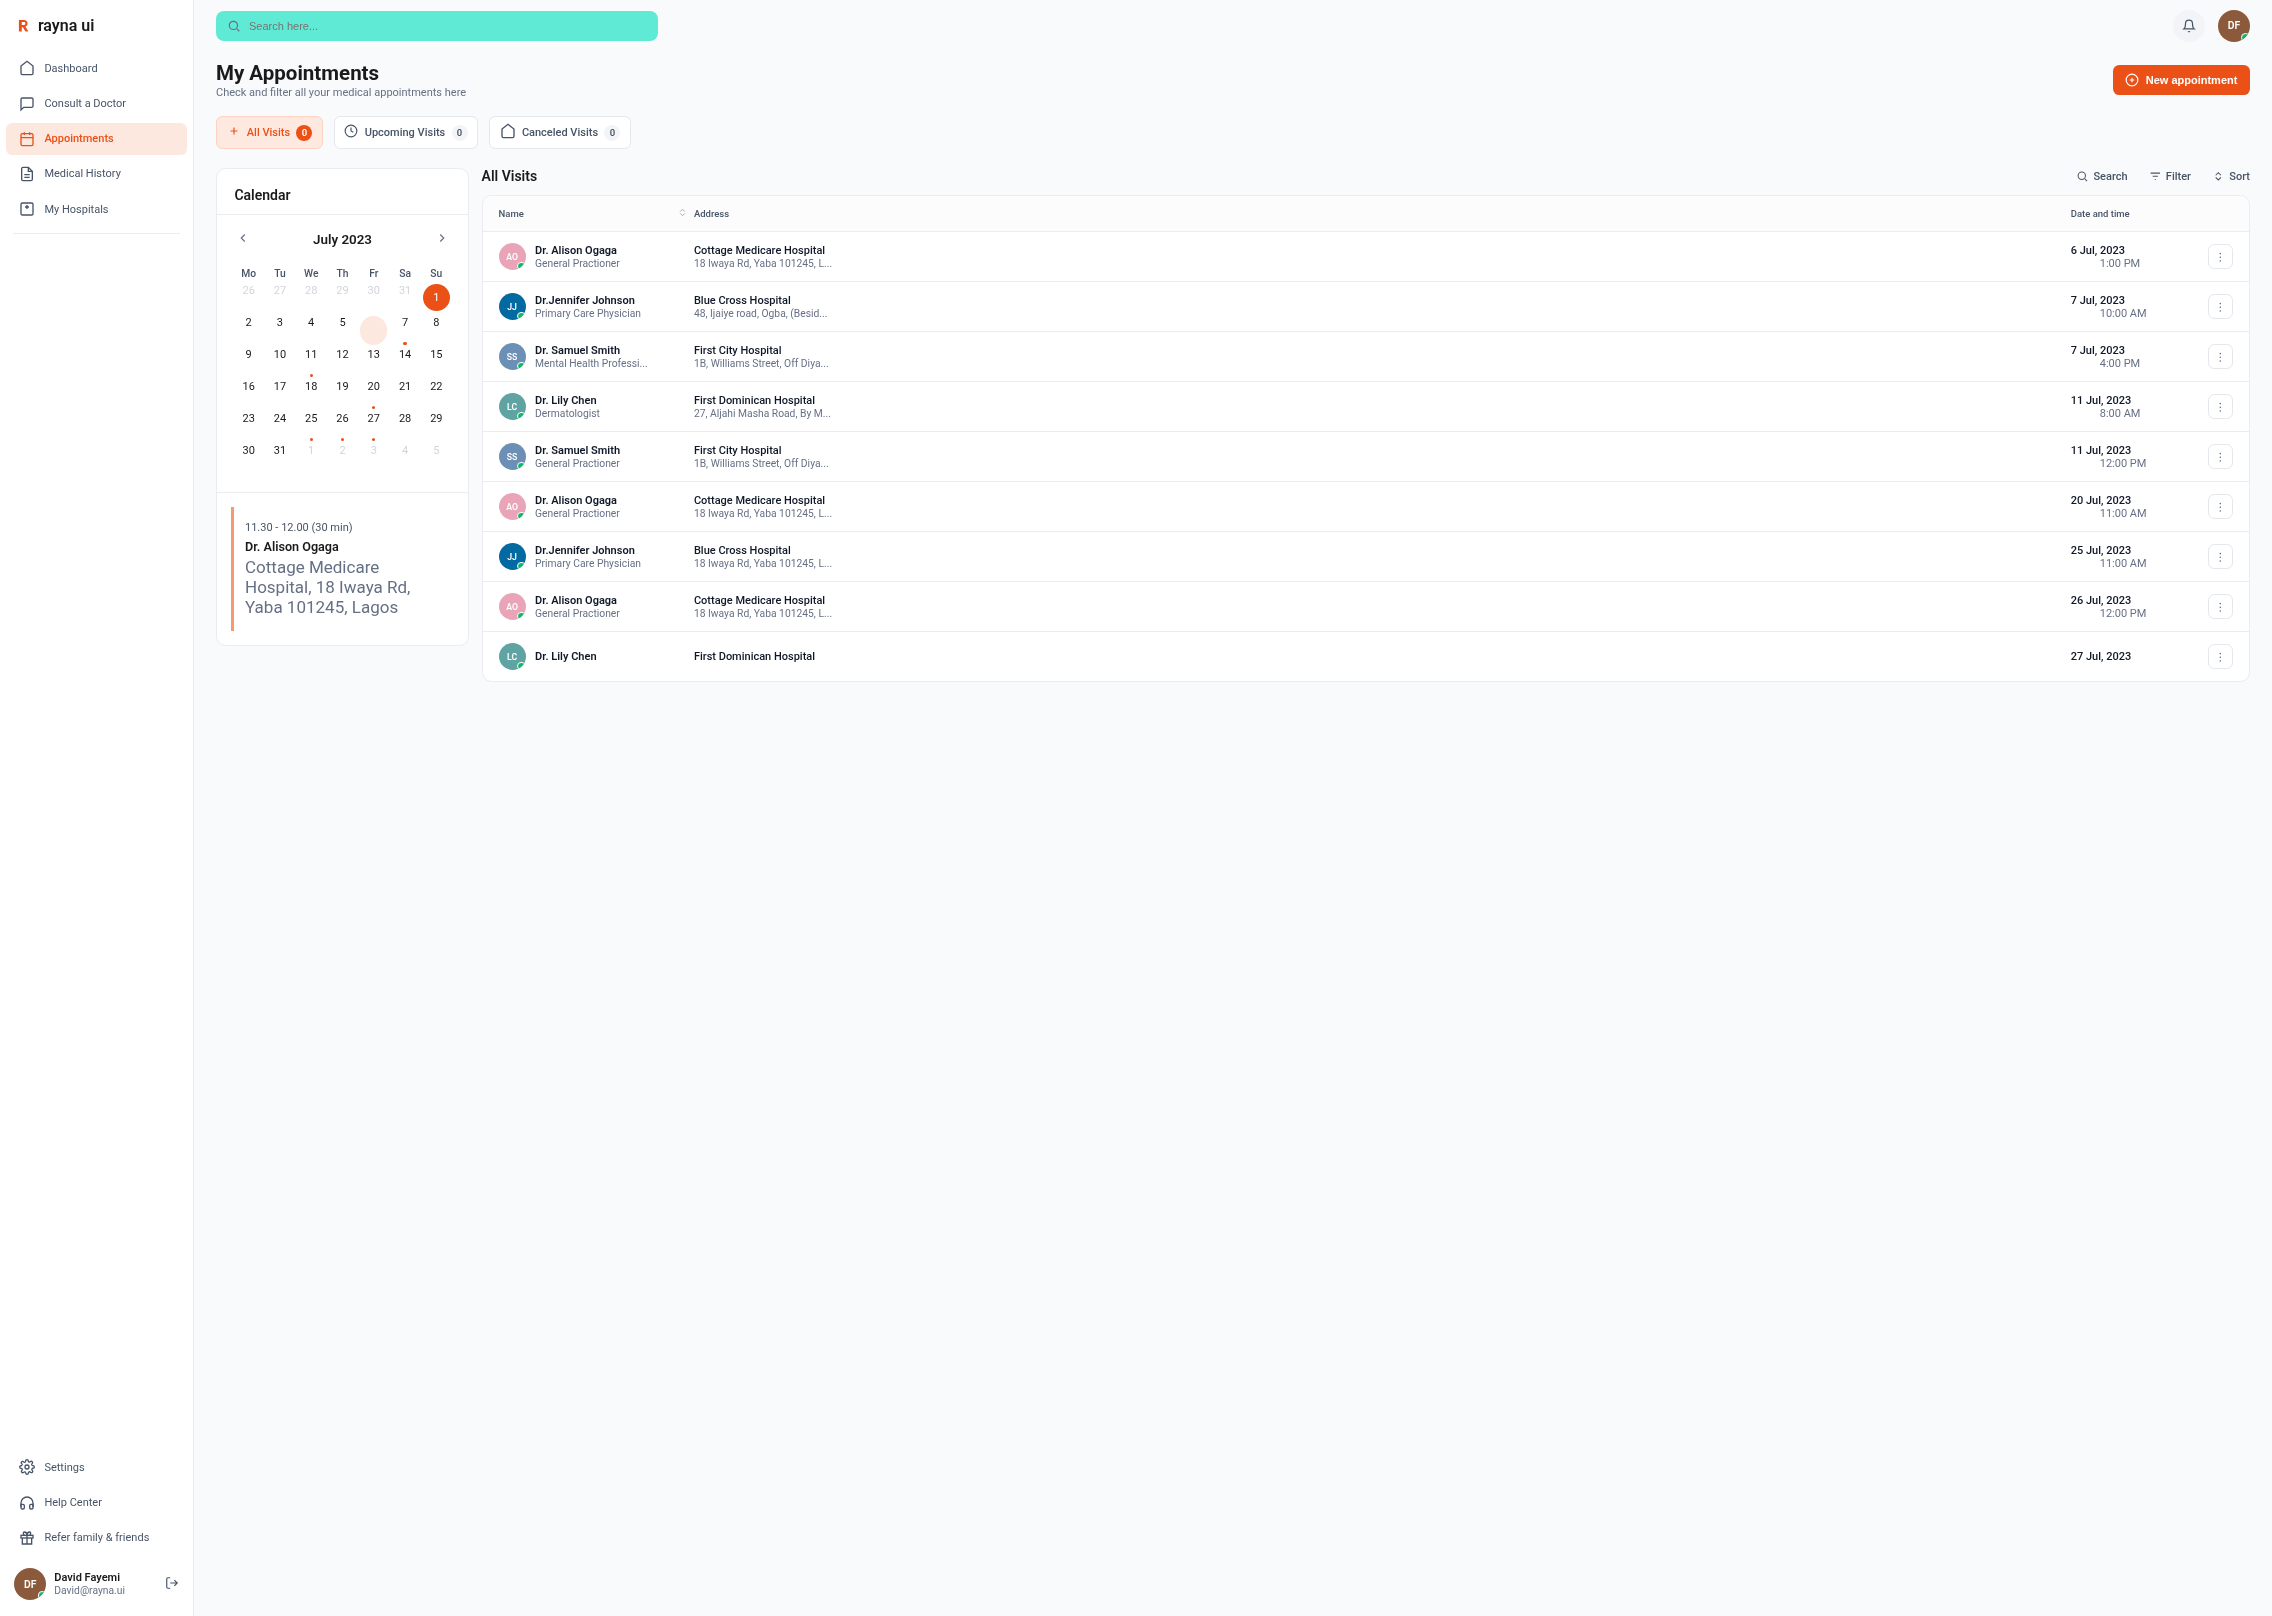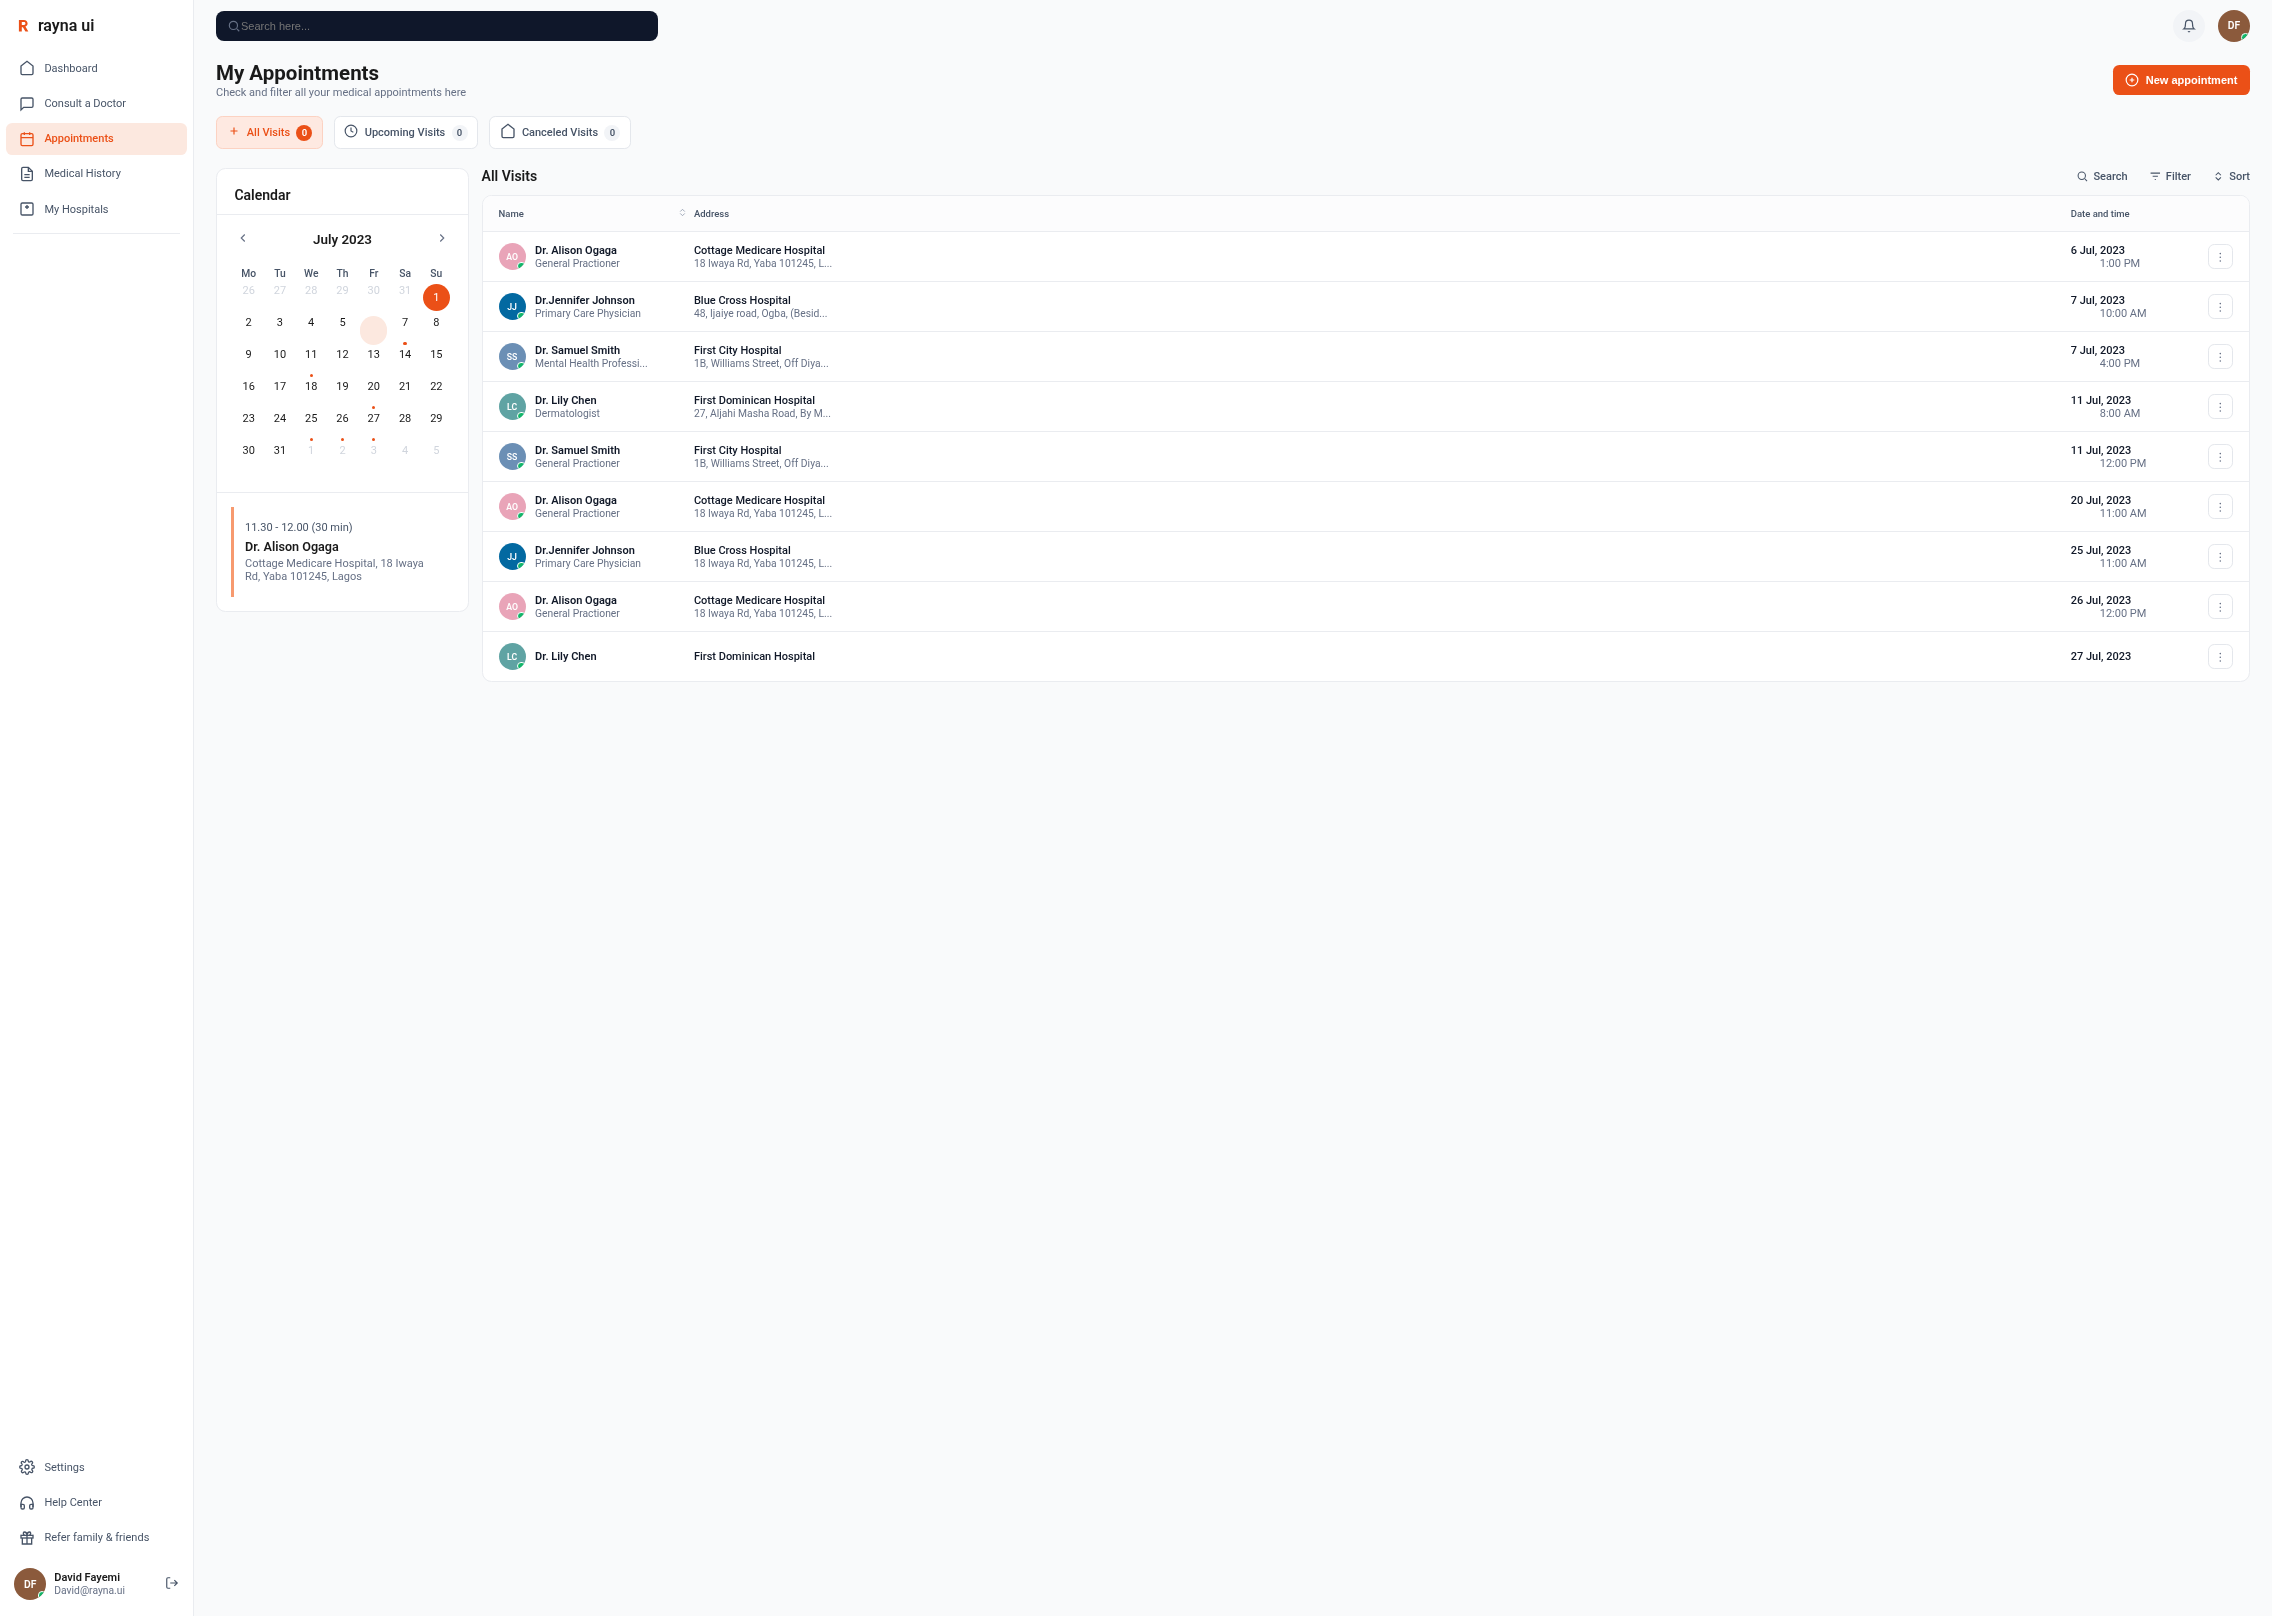--- a/index.html
+++ b/index.html
@@ -16,21 +16,21 @@
 .sidebar-bottom { margin-top: auto; display:flex; flex-direction:column; gap:3.2px;}
 .user-block { display: flex; align-items: center; gap: 8px; padding: 11px 8px 0; }
 .avatar { position: relative; width: 32px; height: 32px; border-radius: 50%; background: #8b5a3c; display:flex; align-items:center; justify-content:center; color:#fff; font-weight:600; font-size:10.3px; overflow:hidden;}
 .avatar.sm { width: 27px; height: 27px; font-size:8.7px;}
 .avatar .dot { position: absolute; bottom: 0; right: 0; width: 8.7px; height: 8.7px; background: #12b76a; border: 1.6px solid #fff; border-radius: 50%; }
 .user-info .name { font-weight: 600; font-size: 11px; }
 .user-info .email { color: #667085; font-size: 10.3px; }
 .logout-icon { margin-left:auto; color:#475467; cursor:pointer; }
 .main { flex: 1; overflow-y: auto; padding: 9.5px 22px 19px; }
 .topbar { display: flex; align-items: center; gap: 12.6px; margin-bottom: 19px; }
-.search { flex: 0 0 442px; display: flex; align-items:center; gap:0; background:#0f172a; border-radius:8px; padding:8px 11px; color:#667085;}
+.search { flex: 0 0 442px; display: flex; align-items:center; gap:8px; background:#5eead4; border-radius:8px; padding:8px 11px; color:#667085;}
 .search input { border: none; background: transparent; outline: none; flex:1; font-size:11px; color:#667085;}
 .top-actions { margin-left:auto; display:flex; align-items:center; gap:12.6px; }
 .icon-btn { width:32px; height:32px; border-radius:50%; background:#f2f4f7; display:flex; align-items:center; justify-content:center; cursor:pointer; color:#475467;}
 .header-row { display:flex; align-items:center; justify-content:space-between; margin-bottom:17.4px;}
 .page-title { font-size:20.5px; font-weight:700; margin-bottom:1px;}
 .page-sub { color:#667085; font-size:11px;}
 .primary-btn { display:flex; align-items:center; gap:6.3px; background:#eb5017; color:#fff; padding:8px 12.6px; border-radius:6.3px; font-weight:600; cursor:pointer; border:none; font-size:11px;}
 .tabs { display:flex; gap:11px; margin-bottom:19px;}
 .tab { display:flex; align-items:center; gap:6.3px; padding:6.3px 9.5px; border:0.8px solid #e4e7ec; border-radius:6.3px; background:#fff; cursor:pointer; color:#475467; font-weight:500;}
 .tab.active { border-color:#fcd2c2; background:#fee9e1; color:#eb5017;}
@@ -47,21 +47,21 @@
 .dow, .week { display:grid; grid-template-columns: repeat(7, 1fr); text-align:center;}
 .dow div { font-size:10.3px; color:#475467; padding:4.7px 0; font-weight:500;}
 .day { height:32px; display:flex; flex-direction:column; align-items:center; justify-content:flex-start; font-size:11px; color:#1a1a1a; cursor:pointer; position:relative;}
 .day.muted { color:#d0d5dd;}
 .day.selected span { width:27px; height:27px; background:#eb5017; color:#fff; border-radius:50%; display:flex; align-items:center; justify-content:center;}
 .day.today span { width:27px; height:27px; background:#fce8df; color:#eb5017; border-radius:50%; display:flex; align-items:center; justify-content:center;}
 .day .marker { width:3.2px; height:3.2px; border-radius:50%; background:#eb5017; position:absolute; bottom:3.2px;}
 .appt-preview { padding:14px 14px 14px 11px; border-left:3.2px solid #f79a6f; margin:14px;}
 .appt-preview .time { color:#475467; font-size:11px; margin-bottom:4.7px;}
 .appt-preview .dr { font-weight:600; font-size:12.6px; margin-bottom:3.2px;}
-.appt-preview .loc { color:#667085; font-size:11px;}
+.appt-preview .loc { color:#667085; font-size:17px;}
 .visits-col { flex:1; display:flex; flex-direction:column;}
 .visits-header { display:flex; align-items:center; margin-bottom:11px;}
 .visits-header h2 { font-size:14px; font-weight:600;}
 .vh-actions { margin-left:auto; display:flex; gap:21px; color:#475467;}
 .vh-action { display:flex; align-items:center; gap:4.7px; cursor:pointer; font-weight:500;}
 .table { border:0.8px solid #eaecf0; border-radius:9.5px; background:#fff; overflow:hidden;}
 .thead, .trow { display:grid; grid-template-columns: 189px 1fr 118px 38px; align-items:center; padding: 11px 16px; gap:6.3px;}
 .thead { background:#fcfcfd; color:#475467; font-size:9.5px; font-weight:500;}
 .thead .sort { margin-left:auto; color:#98a2b3;}
 .trow { border-top:0.8px solid #eaecf0; }

